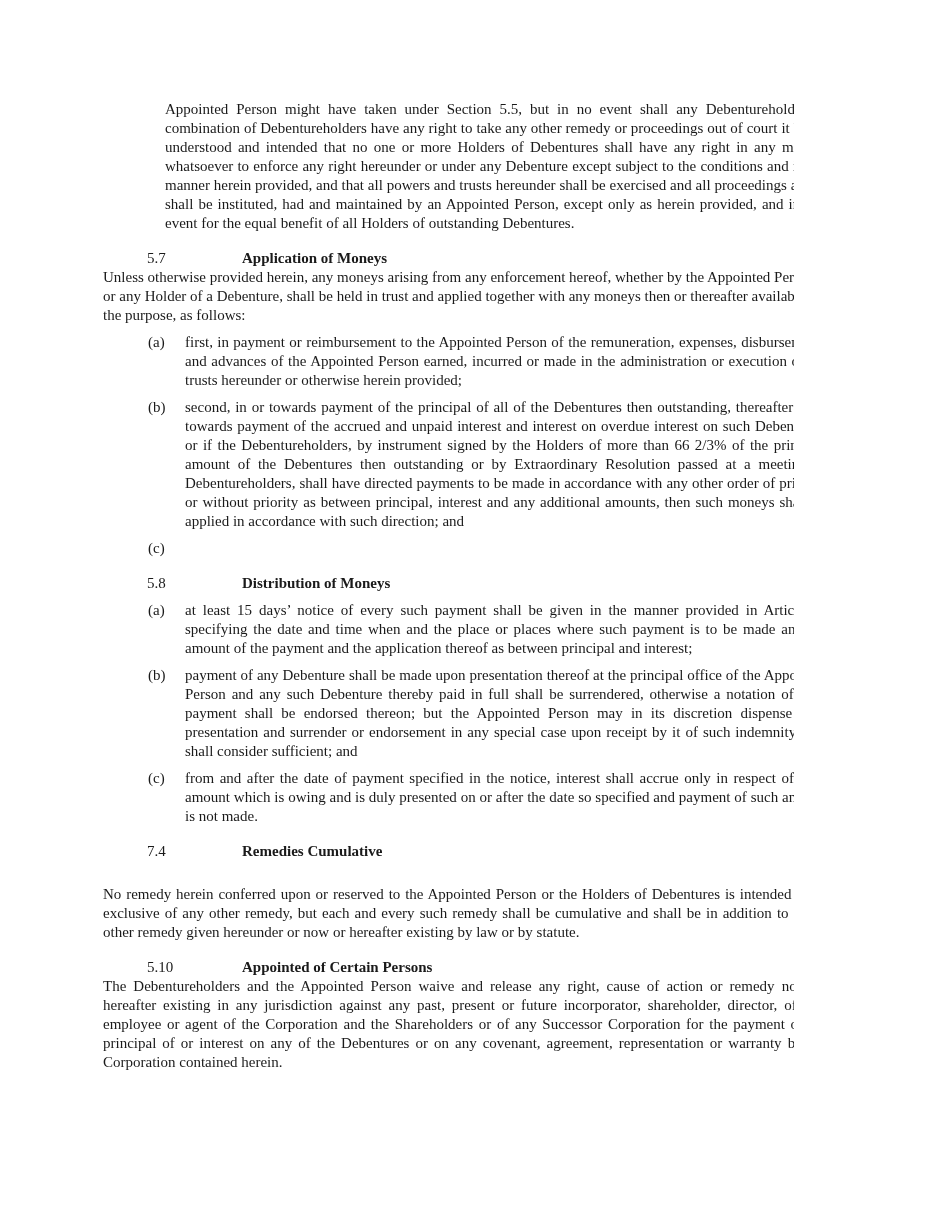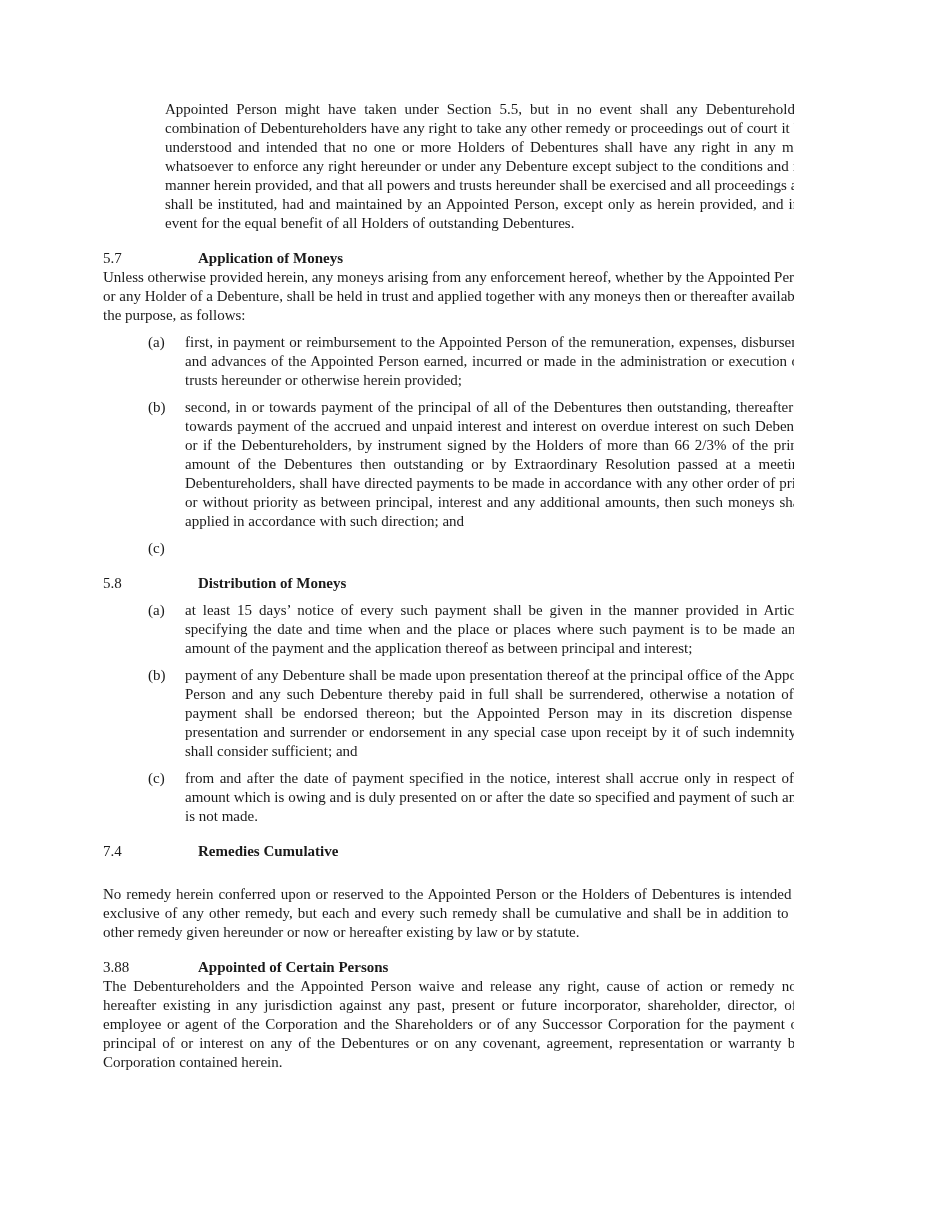--- a/index.html
+++ b/index.html
@@ -29,21 +29,21 @@
     width: 724px;
   }
   .para { margin: 0; }
   .cont-para {
     margin-left: 62px;
     text-align: justify;
     margin-bottom: 16px;
   }
   .section { margin-top: 16px; }
   .sec-head { white-space: nowrap; }
-  .sec-num { display: inline-block; width: 47px; }
+  .sec-num { display: inline-block; width: 47px; margin-left: 44px; }
   .sec-title { font-weight: bold; margin-left: 48px; }
   .intro { text-align: left; }
   .item {
     display: flex;
     margin-top: 8px;
     padding-left: 45px;
   }
   .item-marker { flex: 0 0 37px; width: 37px; }
   .item-text { flex: 1; text-align: justify; }
   .page-number {
@@ -98,21 +98,21 @@
 
     <div class="section">
       <div class="sec-head">
         <span class="sec-num">7.4</span><span class="sec-title">Remedies Cumulative</span>
       </div>
       <p class="para intro" style="text-align: justify; margin-top: 24px;">No remedy herein conferred upon or reserved to the Appointed Person or the Holders of Debentures is intended to be exclusive of any other remedy, but each and every such remedy shall be cumulative and shall be in addition to every other remedy given hereunder or now or hereafter existing by law or by statute.</p>
     </div>
 
     <div class="section">
       <div class="sec-head">
-        <span class="sec-num">3.88</span><span class="sec-title">Appointed of Certain Persons</span>
+        <span class="sec-num">5.10</span><span class="sec-title">Appointed of Certain Persons</span>
       </div>
       <p class="para intro" style="text-align: justify;">The Debentureholders and the Appointed Person waive and release any right, cause of action or remedy now or hereafter existing in any jurisdiction against any past, present or future incorporator, shareholder, director, officer, employee or agent of the Corporation and the Shareholders or of any Successor Corporation for the payment of the principal of or interest on any of the Debentures or on any covenant, agreement, representation or warranty by the Corporation contained herein.</p>
     </div>
 
   </div>
 
   <div class="page-number">11</div>
 </div>
 
 </body></html>

